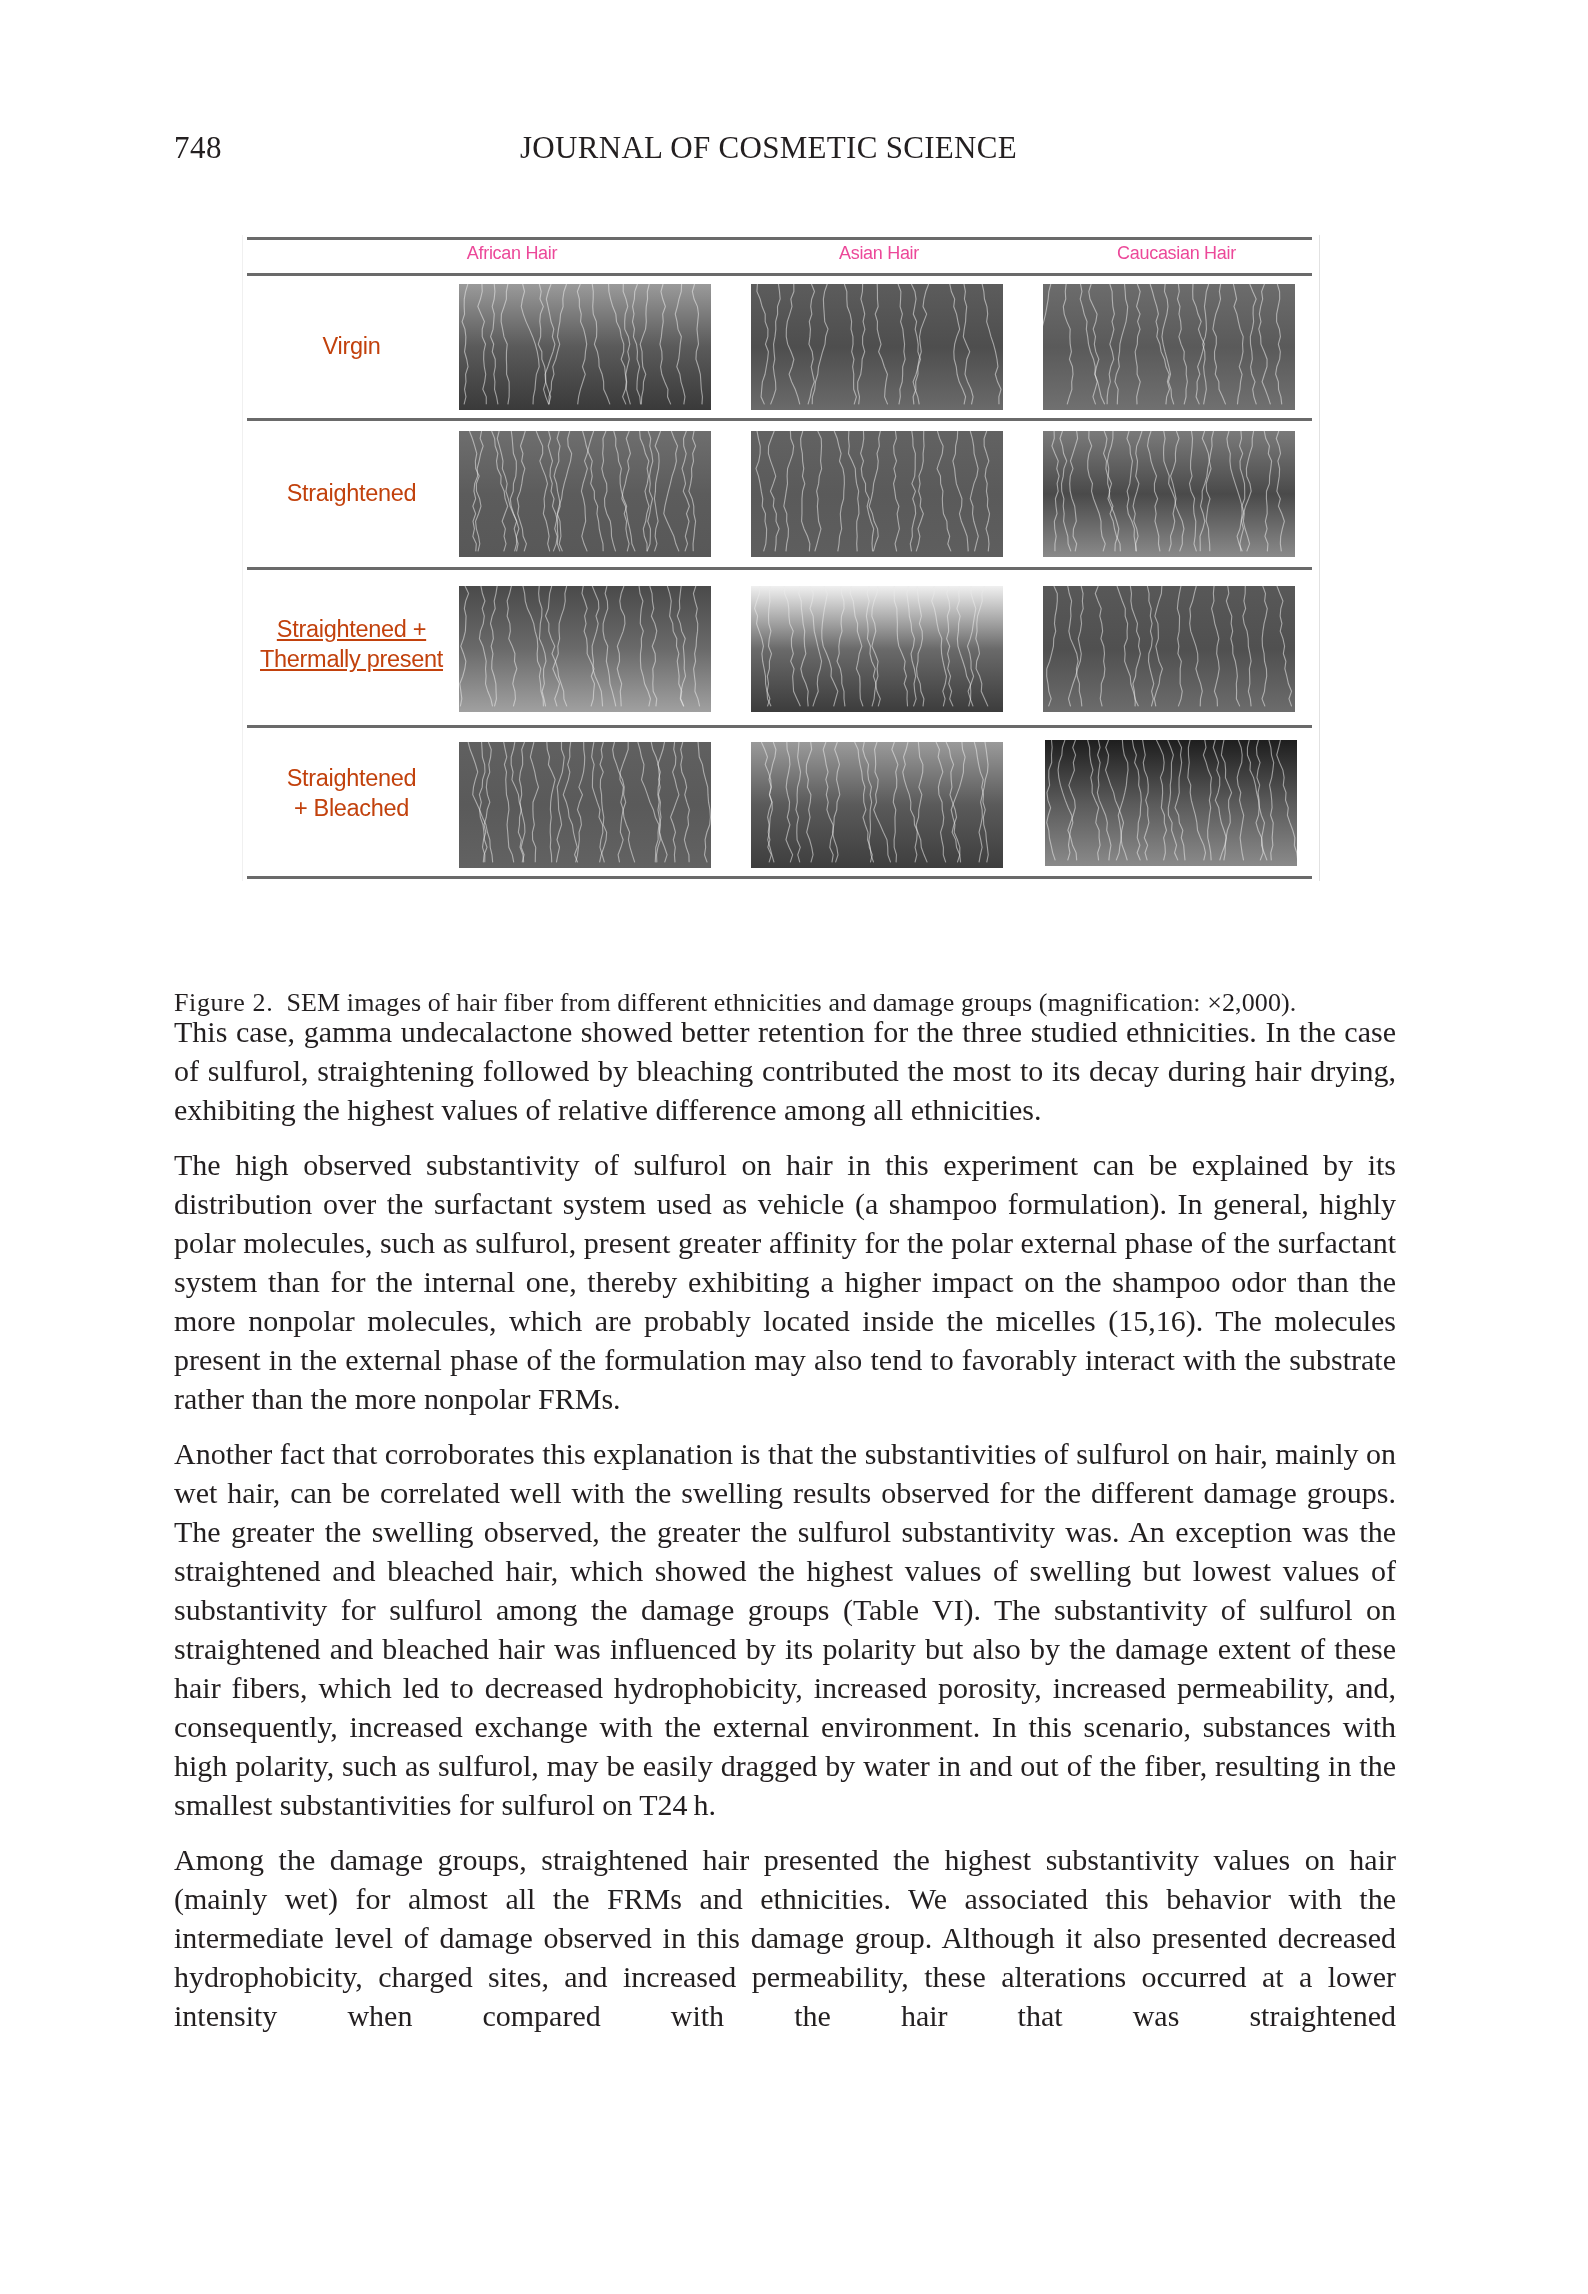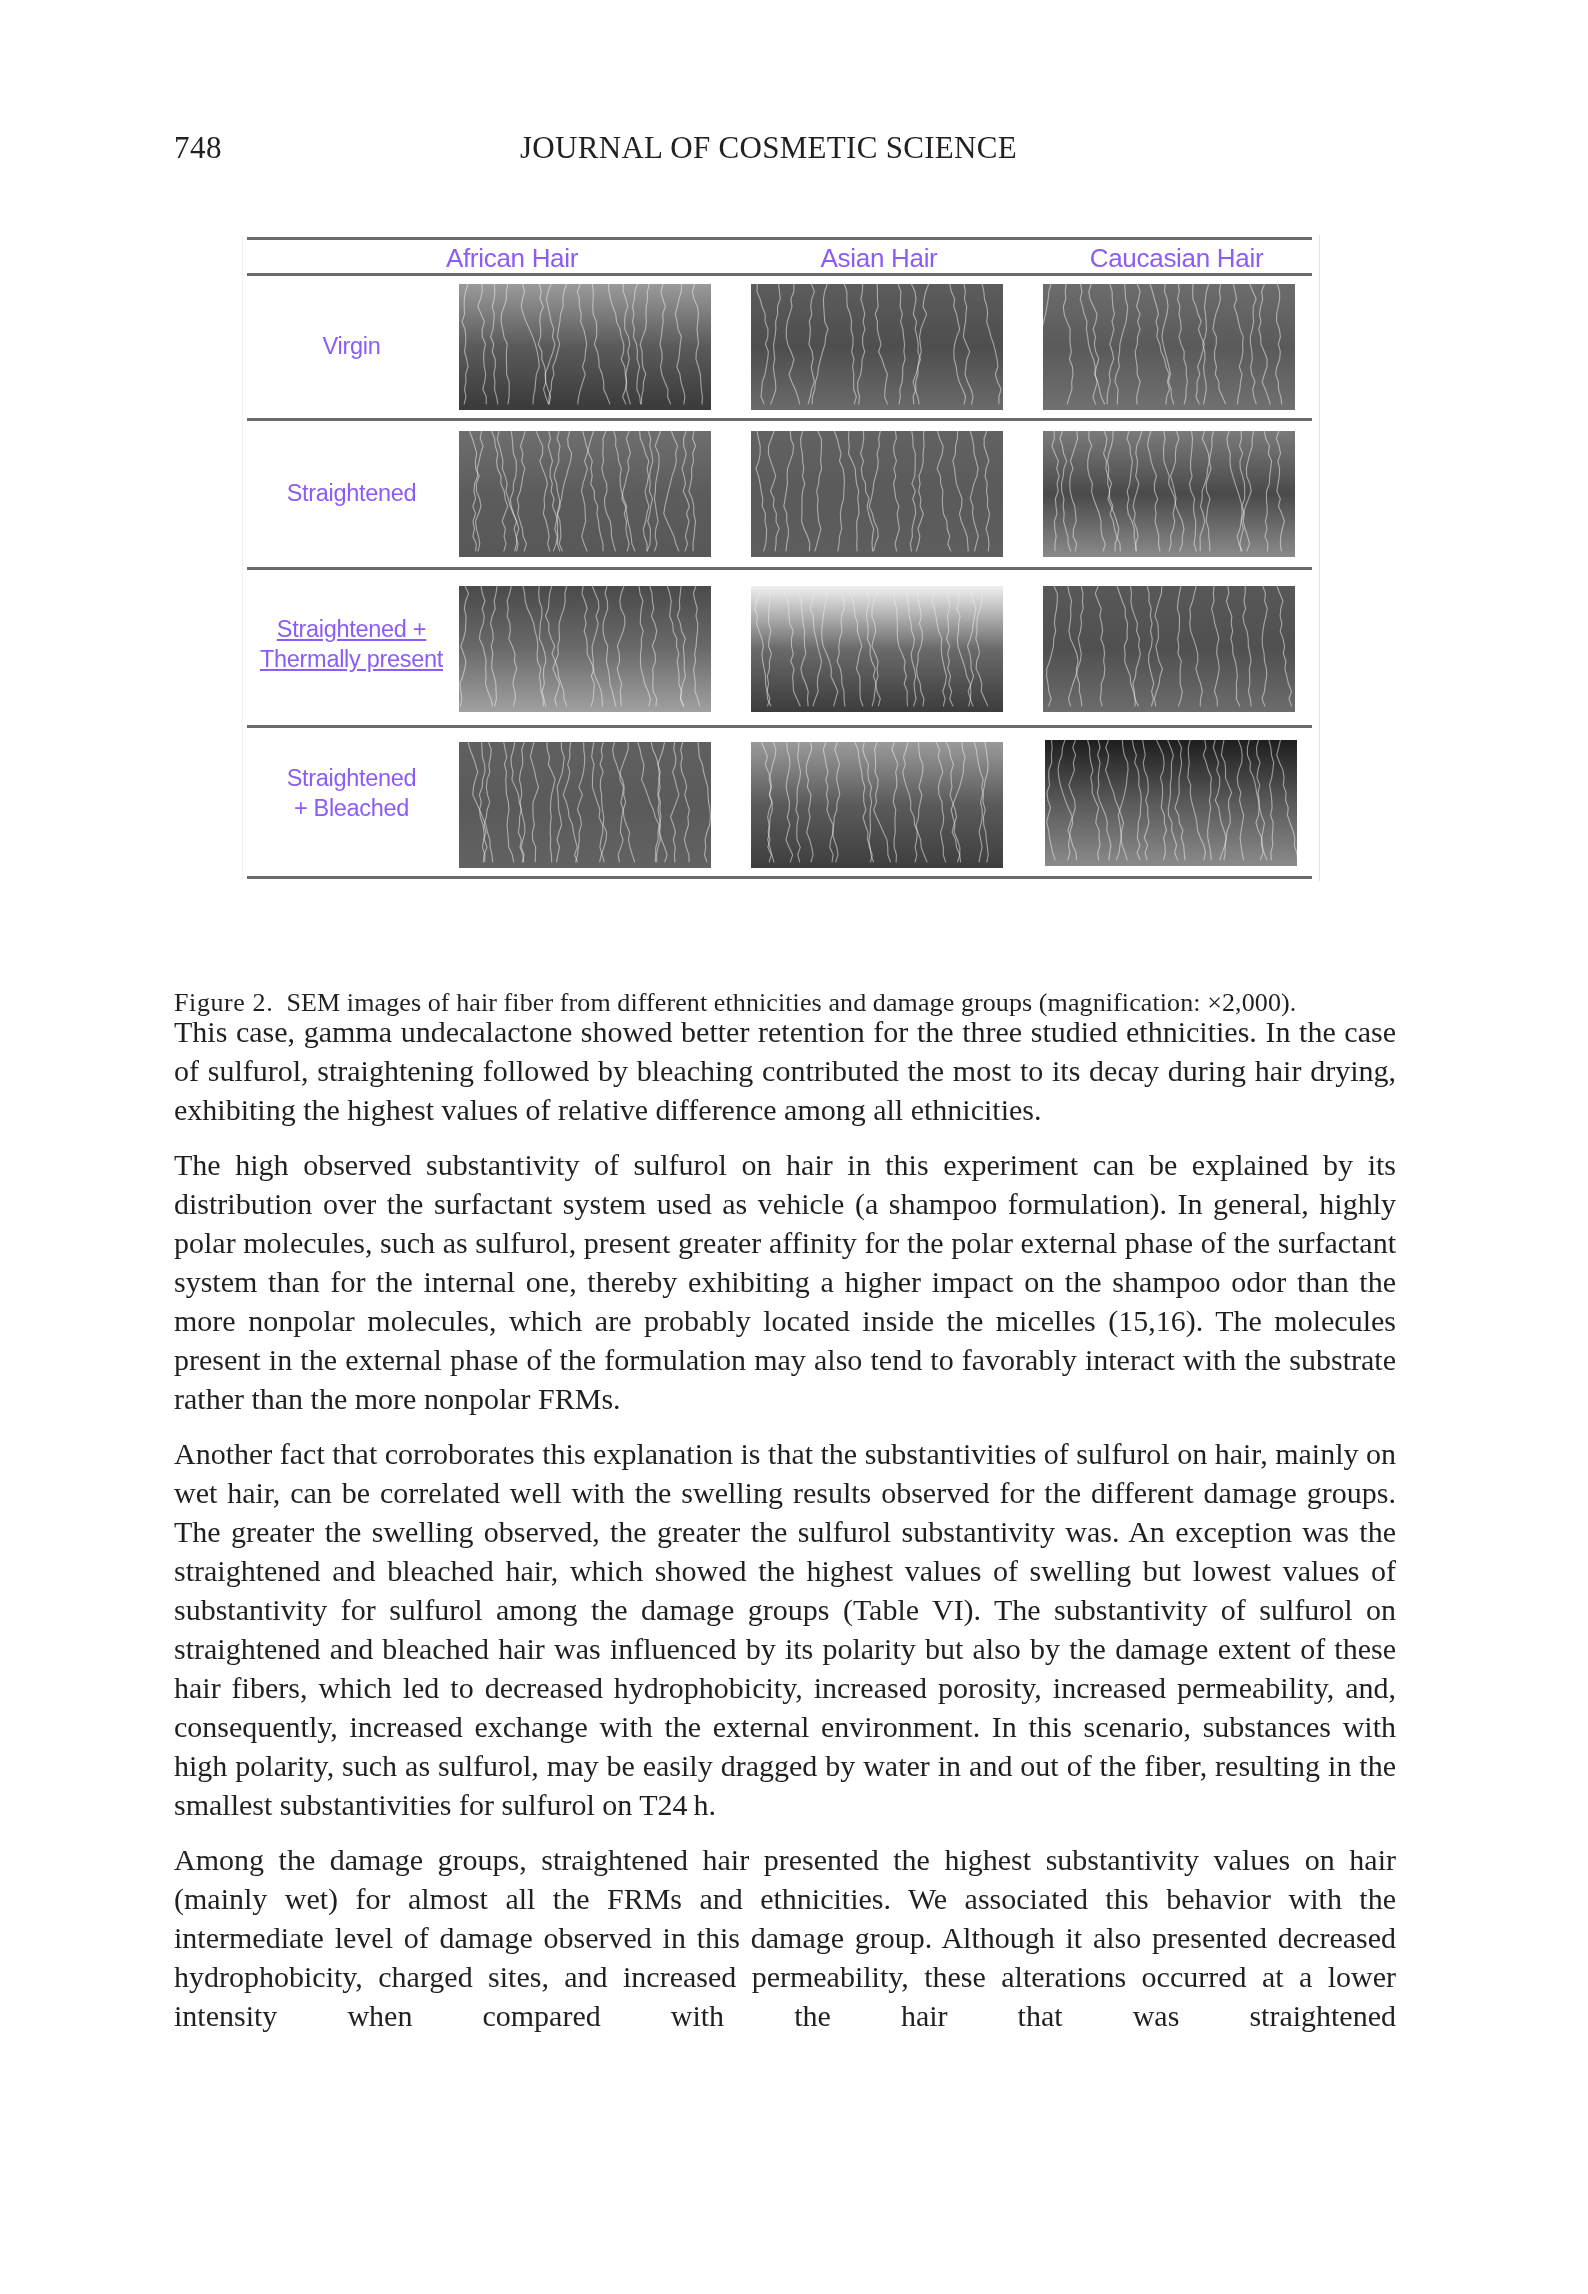--- a/index.html
+++ b/index.html
@@ -8,22 +8,22 @@
 
   .running-head { position: absolute; top: 130px; left: 174px; width: 1224px; height: 38px; }
   .page-number { position: absolute; left: 0; top: 0; font-size: 31px; letter-spacing: 0.5px; }
   .journal-title { position: absolute; left: 346px; top: 0; font-size: 31px; letter-spacing: 0.3px; white-space: nowrap; }
 
   
   .figure { position: absolute; left: 242px; top: 235px; width: 1078px; height: 646px;
             border-right: 1.9px solid #e2e2e2; border-left: 1.9px solid #f0f0f0; box-sizing: border-box;
             font-family: "Liberation Sans", "DejaVu Sans", sans-serif; }
   .hline { position: absolute; left: 3.8px; right: 7.5px; height: 2.8px; background: #6a6a6a; }
-  .col-head { position: absolute; top: 7.5px; font-size: 26px; color: #8b5cf6; text-align: center; width: 282px; letter-spacing: -0.3px; }
-  .row-label { position: absolute; left: 0; width: 217px; text-align: center; font-size: 23.5px; line-height: 30px; color: #8b5cf6; letter-spacing: -0.3px; }
+  .col-head { position: absolute; top: 7.5px; font-size: 18px; color: #ec4899; text-align: center; width: 282px; letter-spacing: -0.3px; }
+  .row-label { position: absolute; left: 0; width: 217px; text-align: center; font-size: 23.5px; line-height: 30px; color: #c2410c; letter-spacing: -0.3px; }
   .sem { position: absolute; width: 252px; height: 126px; overflow: hidden; }
   .sem svg { position: absolute; left: 0; top: 0; width: 100%; height: 100%; }
 
   .caption { position: absolute; left: 174px; top: 988px; font-size: 26px; white-space: nowrap; letter-spacing: 0.1px; }
   .caption .fig-label { font-weight: normal; letter-spacing: 0.6px; }
 
   .body-text { position: absolute; left: 174px; top: 1012px; width: 1222px; font-size: 30px; line-height: 39px; }
   .body-text p { margin: 0 0 16px 0; text-align: justify; hyphens: none; }
 </style>
 </head>

